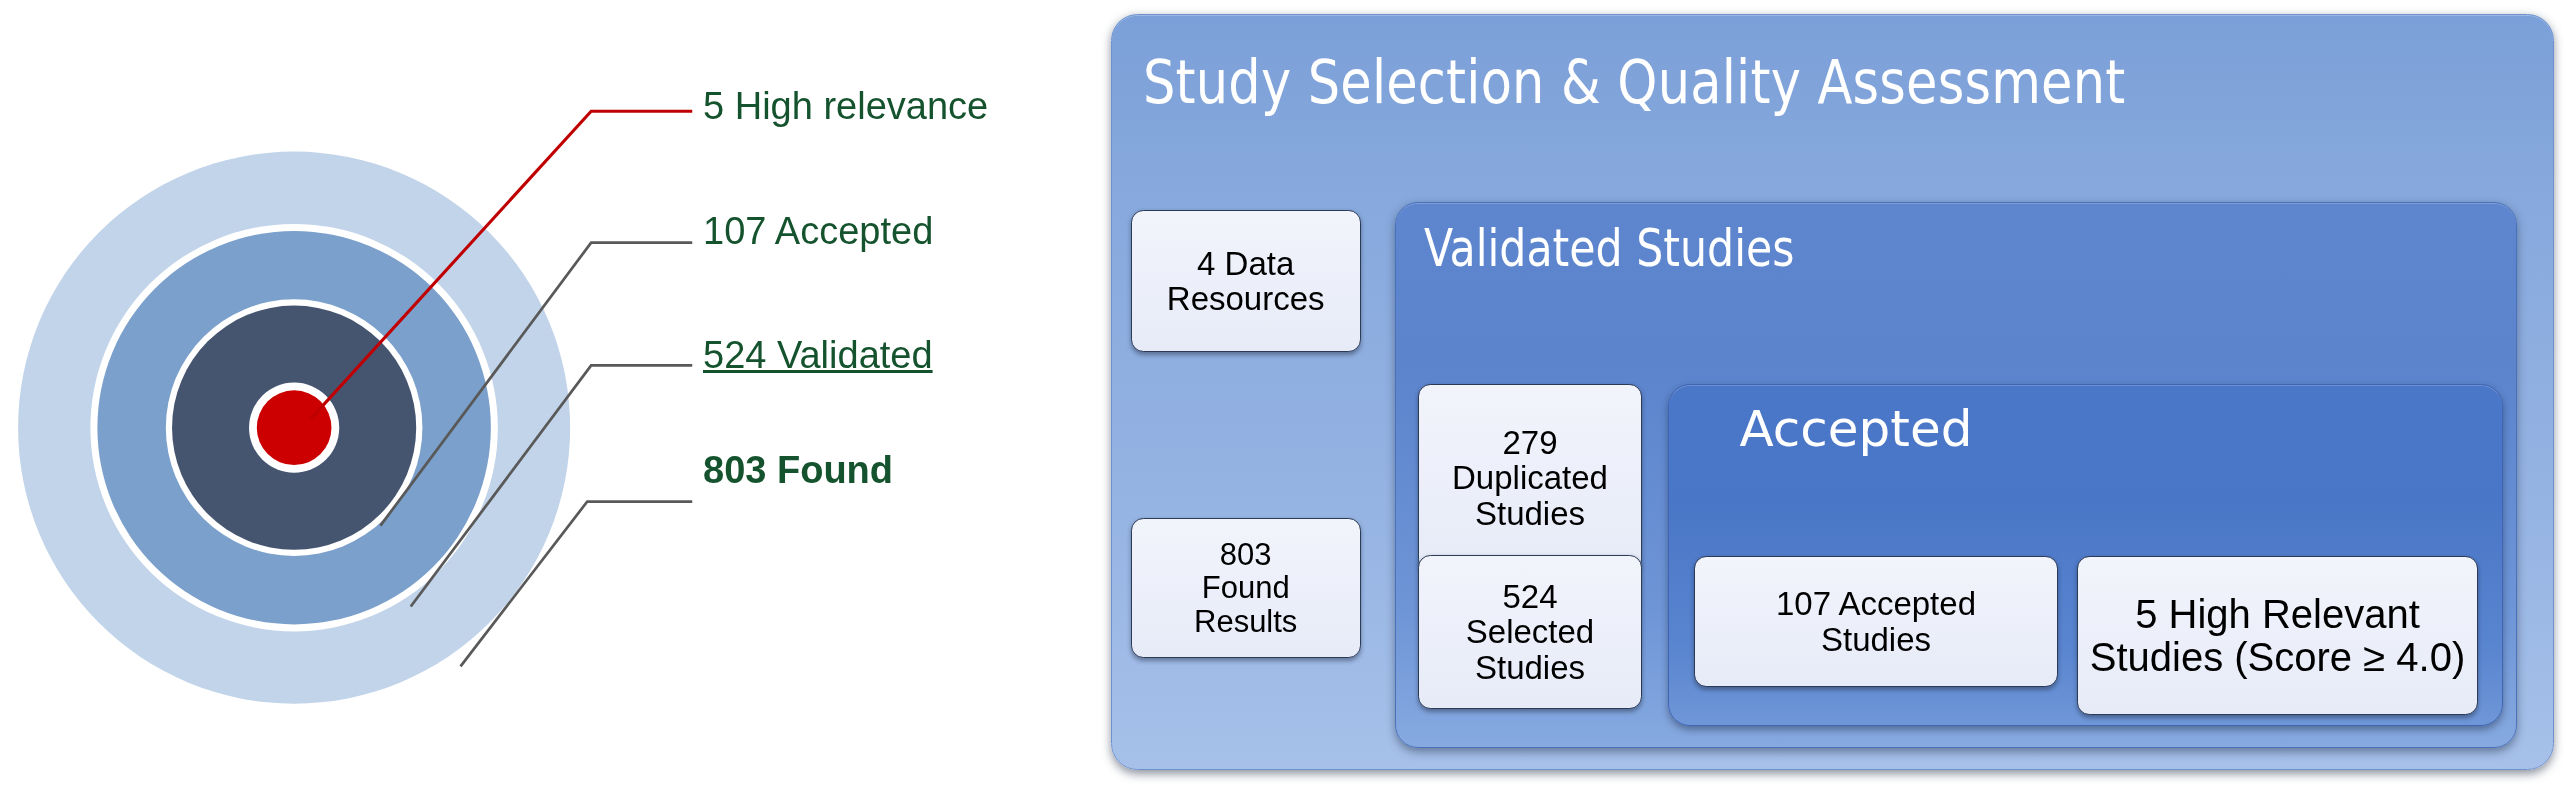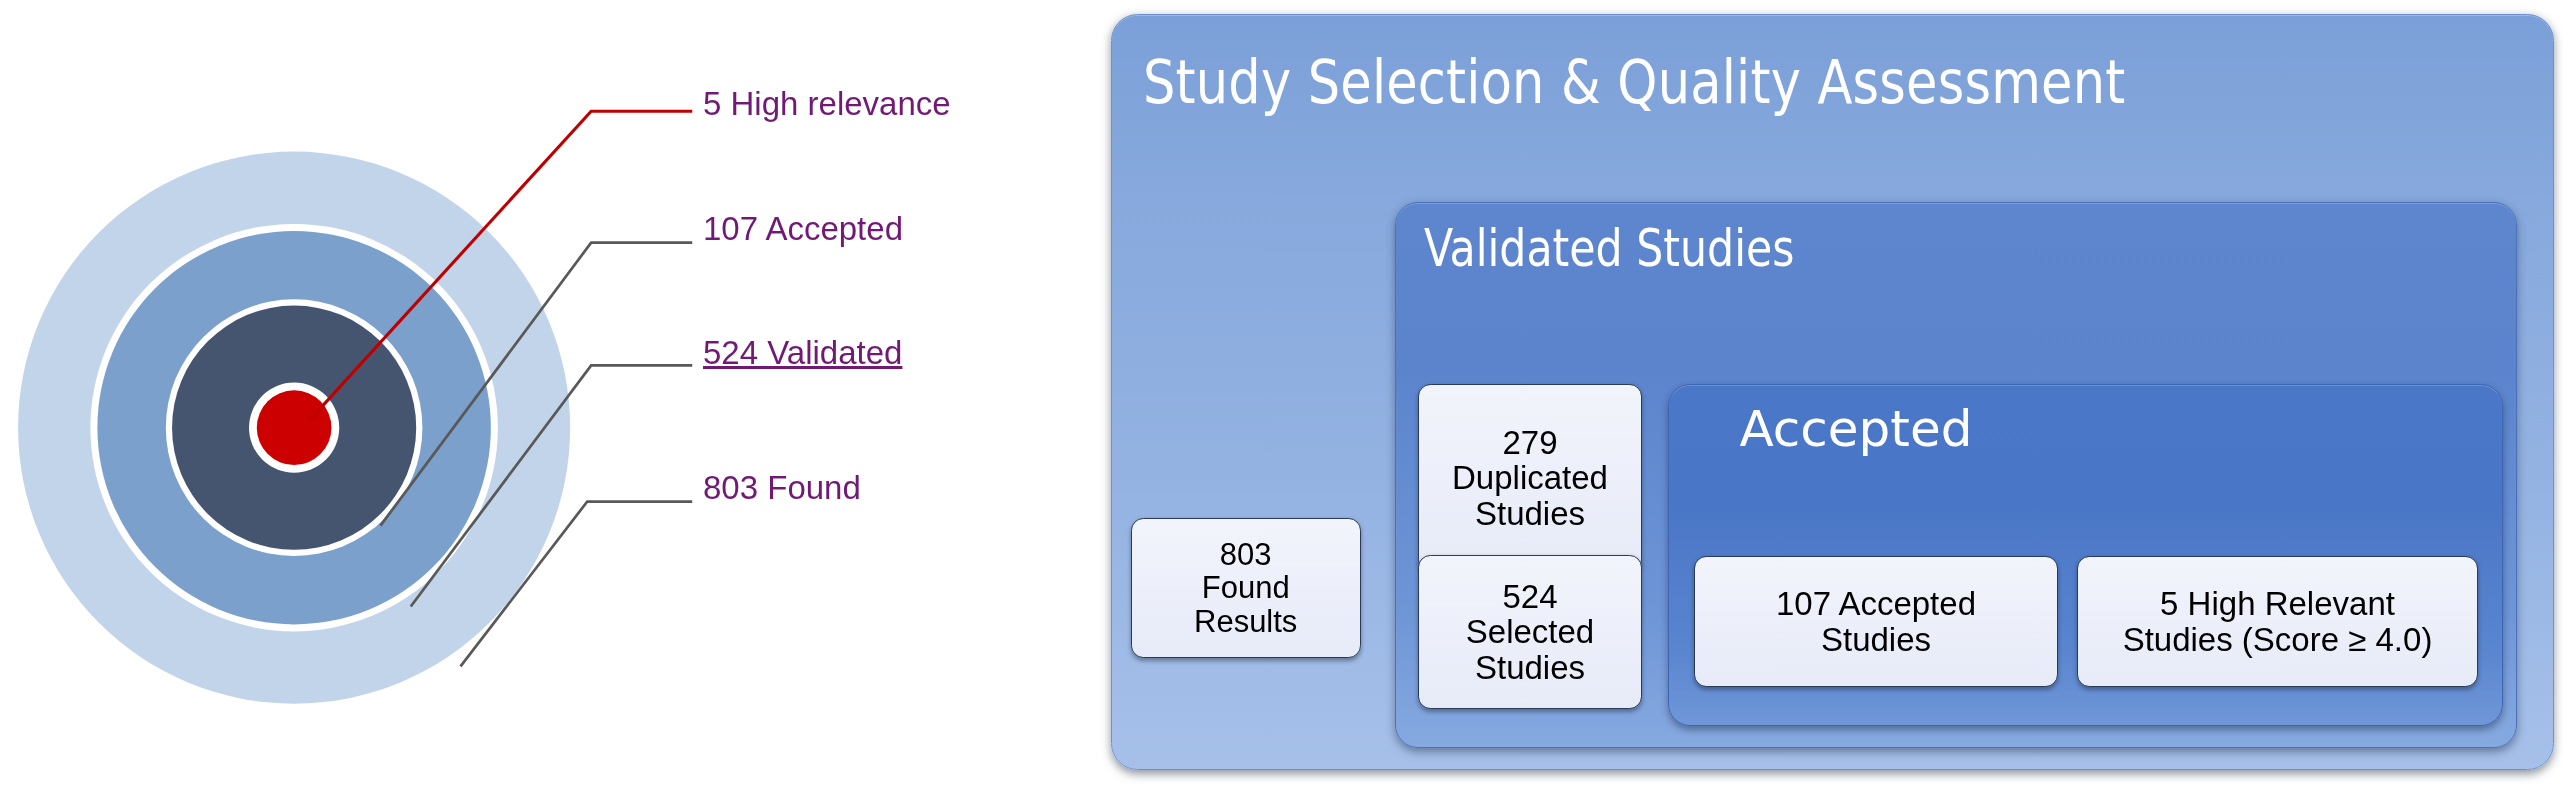--- a/index.html
+++ b/index.html
@@ -16,29 +16,29 @@
   
   #left-panel {
     position: absolute;
     left: 0; top: 0;
     width: 1089px; height: 797px;
   }
   #target-svg { position:absolute; left:0; top:0; }
 
   .callout-label {
     position: absolute;
-    font-size: 33px;
-    color: #701a75;
+    font-size: 38px;
+    color: #14532d;
     white-space: nowrap;
     line-height: 1;
   }
   #label-high     { left: 703px; top: 87px; }
   #label-accepted { left: 703px; top: 212px; }
   #label-validated{ left: 703px; top: 336px; text-decoration: underline; }
-  #label-found    { left: 703px; top: 471px; }
+  #label-found    { left: 703px; top: 451px; font-weight: bold; }
 
   
   #right-panel {
     position: absolute;
     left: 1111px; top: 14px;
     width: 1443px; height: 756px;
     border-radius: 26.5px;
     background: linear-gradient(180deg, #7b9fd8 0%, #86a8dc 22%, #93b2e2 60%, #a6c0e9 100%);
     box-shadow: 0 3.9px 10px rgba(50,60,80,0.55), inset 0 0.8px 0 rgba(255,255,255,0.35);
     border: 0.8px solid #6d92cf;
@@ -121,21 +121,21 @@
   #card-data-resources { left: 18.7px;  top: 195px; width: 230px; height: 142px; font-size: 33px; }
   #card-search-strings { left: 18.7px;  top: 349px; width: 230px; height: 142px; font-size: 33px; }
   #card-found-results  { left: 18.7px;  top: 503px; width: 230px; height: 140px; font-size: 31px; }
 
   
   #card-duplicated { left: 22px; top: 181px; width: 224px; height: 188px; font-size: 33px; }
   #card-selected   { left: 22px; top: 352px; width: 224px; height: 154px; font-size: 33px; }
 
   
   #card-accepted-studies { left: 25px;  top: 171px; width: 364px; height: 131px; font-size: 33px; }
-  #card-high-relevant    { left: 408px; top: 171px; width: 401px; height: 131px; font-size: 33px; }
+  #card-high-relevant    { left: 408px; top: 171px; width: 401px; height: 159px; font-size: 40px; }
 </style>
 </head>
 <body>
 
 <div id="left-panel">
   <svg id="target-svg" width="1089" height="797" viewBox="0 0 1400 1025">
 
     <circle cx="378" cy="550" r="355" fill="#c2d4ea"></circle>
 
     <circle cx="378" cy="550" r="262" fill="#ffffff"></circle>
@@ -159,20 +159,26 @@
   <div class="callout-label" id="label-high">5 High relevance</div>
   <div class="callout-label" id="label-accepted">107 Accepted</div>
   <div class="callout-label" id="label-validated">524 Validated</div>
   <div class="callout-label" id="label-found">803 Found</div>
 </div>
 
 <div id="right-panel">
 
   <div class="panel-title" id="title-main">Study Selection &amp; Quality Assessment</div>
 
+  <div class="card" id="card-data-resources">
+    <div>
+      <span>4 Data</span>
+      <span>Resources</span>
+    </div>
+  </div>
 
 
   <div class="card" id="card-found-results">
     <div>
       <span>803</span>
       <span>Found</span>
       <span>Results</span>
     </div>
   </div>
 

